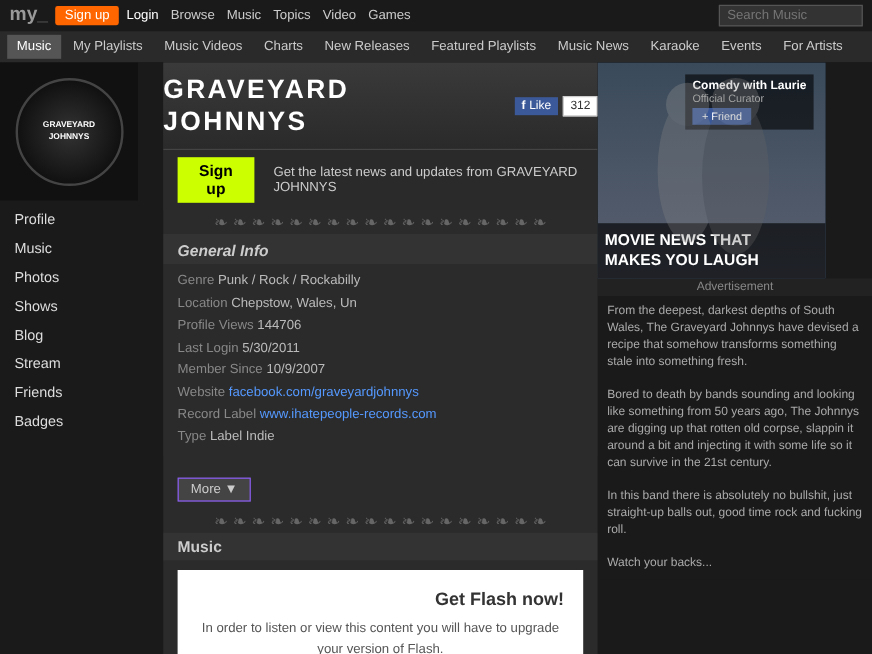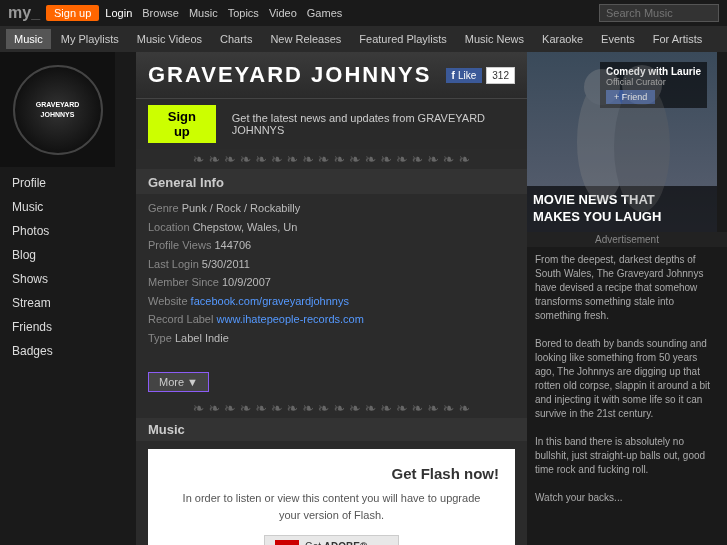--- a/index.html
+++ b/index.html
@@ -82,37 +82,37 @@
     #main-content {
       flex: 1;
       background: #2b2b2b;
       overflow: hidden;
       position: relative;
     }
 
     
     .band-header {
       background: linear-gradient(to bottom, #3a3a3a, #2a2a2a);
-      padding: 10px 12px;
+      padding: 10px 0;
       display: flex;
       align-items: center;
       gap: 10px;
       border-bottom: 1px solid #444;
     }
     .band-name { color: #fff; font-size: 22px; font-weight: bold; letter-spacing: 2px; flex: 1; }
     .fb-like-box { display: flex; align-items: center; gap: 4px; }
     .fb-btn { background: #3b5998; color: #fff; font-size: 10px; padding: 2px 6px; border: none; cursor: pointer; display: flex; align-items: center; gap: 3px; }
     .fb-count { background: #fff; color: #333; font-size: 10px; padding: 2px 5px; border: 1px solid #ccc; }
     .signup-btn { background: #ccff00; color: #000; border: none; padding: 4px 12px; font-size: 13px; font-weight: bold; cursor: pointer; margin-right: 6px; }
 
     
     .ornament { text-align: center; color: #666; font-size: 14px; padding: 2px 0; }
 
     
-    .section-title { color: #ccc; font-size: 13px; font-weight: bold; padding: 6px 12px 4px; background: #333; }
+    .section-title { color: #ccc; font-size: 13px; font-weight: bold; padding: 6px 12px 4px; background: #333; font-style: italic; }
     .info-content { padding: 6px 12px; background: #2b2b2b; }
     .info-row { color: #bbb; font-size: 11px; margin-bottom: 2px; line-height: 1.5; }
     .info-row span.label { color: #888; }
     .info-row a { color: #5599ff; text-decoration: none; }
     .more-btn { background: #444; color: #ccc; border: 1px solid #8b5cf6; padding: 3px 10px; font-size: 11px; cursor: pointer; margin: 18px 12px 6px; display: inline-block; }
     .music-title { color: #ccc; font-size: 13px; font-weight: bold; padding: 4px 12px; background: #333; }
 
     
     .flash-box {
       background: #fff;
@@ -142,21 +142,21 @@
       display: inline-flex;
       align-items: center;
       justify-content: center;
       color: #fff;
       font-size: 10px;
       font-weight: bold;
     }
 
     
     #right-sidebar {
-      width: 200px;
+      width: 229px;
       background: #1a1a1a;
       flex-shrink: 0;
       overflow: hidden;
     }
     .right-ad-img {
       width: 190px;
       height: 180px;
       background: linear-gradient(135deg, #2a3a4a, #1a2a3a);
       position: relative;
       overflow: hidden;
@@ -206,22 +206,22 @@
   <div id="sidebar" class="pattern-bg">
     <div class="sidebar-avatar">
       <div class="graveyard-logo">
         <span style="font-size:7px; padding:4px; line-height:1.3">GRAVEYARD<br>JOHNNYS</span>
       </div>
     </div>
     <div class="sidebar-menu">
       <a class="sidebar-menu-item">Profile</a>
       <a class="sidebar-menu-item">Music</a>
       <a class="sidebar-menu-item">Photos</a>
+      <a class="sidebar-menu-item">Shows</a>
       <a class="sidebar-menu-item">Blog</a>
-      <a class="sidebar-menu-item">Shows</a>
       <a class="sidebar-menu-item">Stream</a>
       <a class="sidebar-menu-item">Friends</a>
       <a class="sidebar-menu-item">Badges</a>
     </div>
   </div>
 
   <div id="main-content">
 
     <div class="band-header">
       <h1 class="band-name">GRAVEYARD  JOHNNYS</h1>

